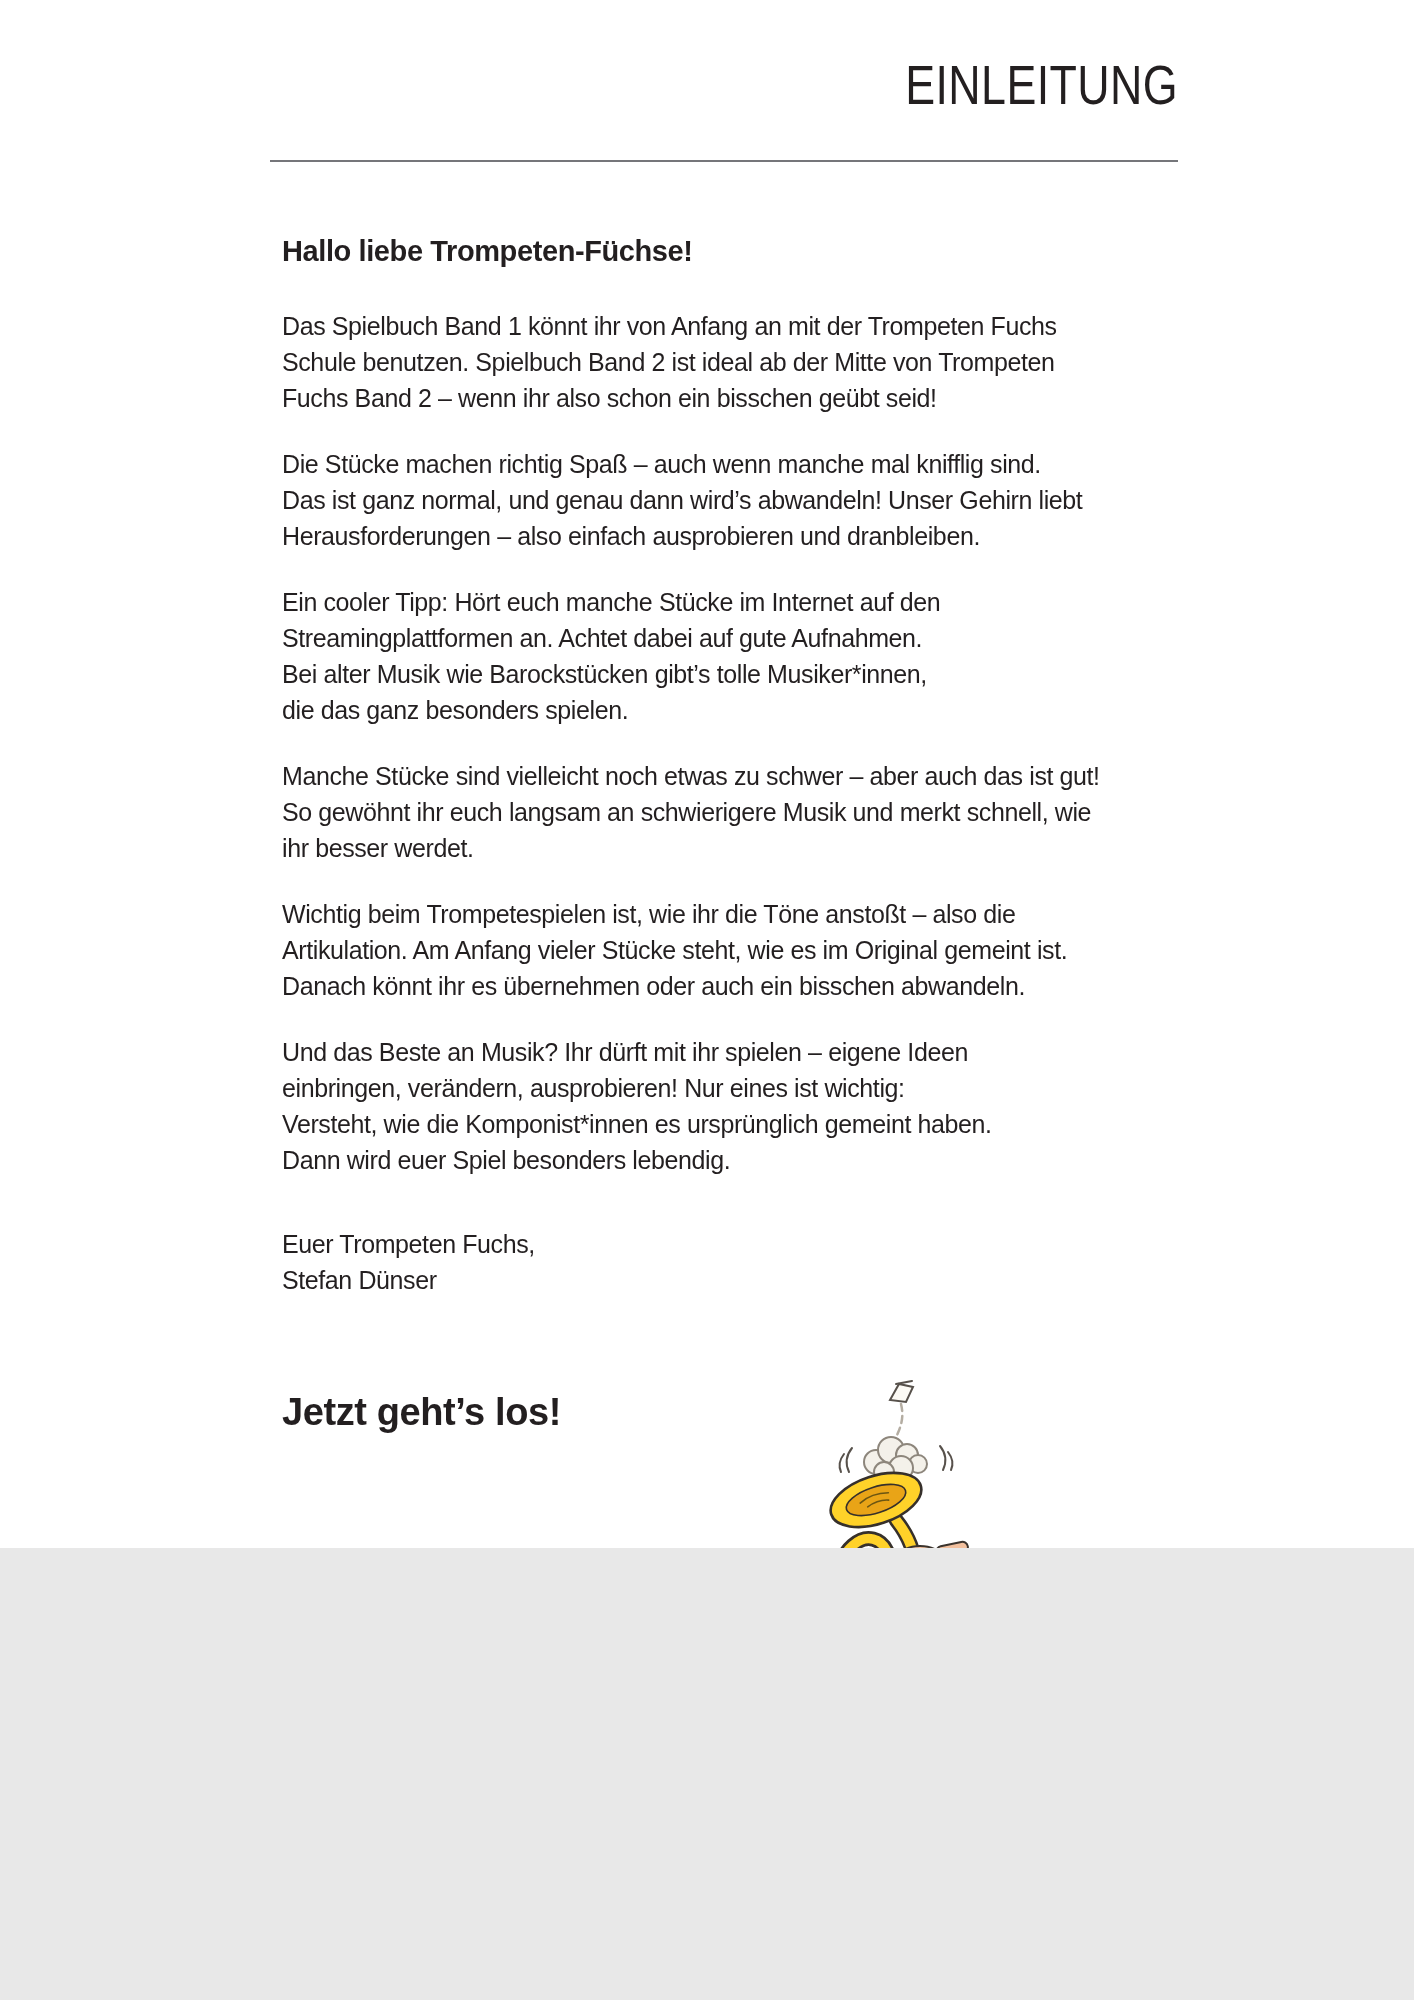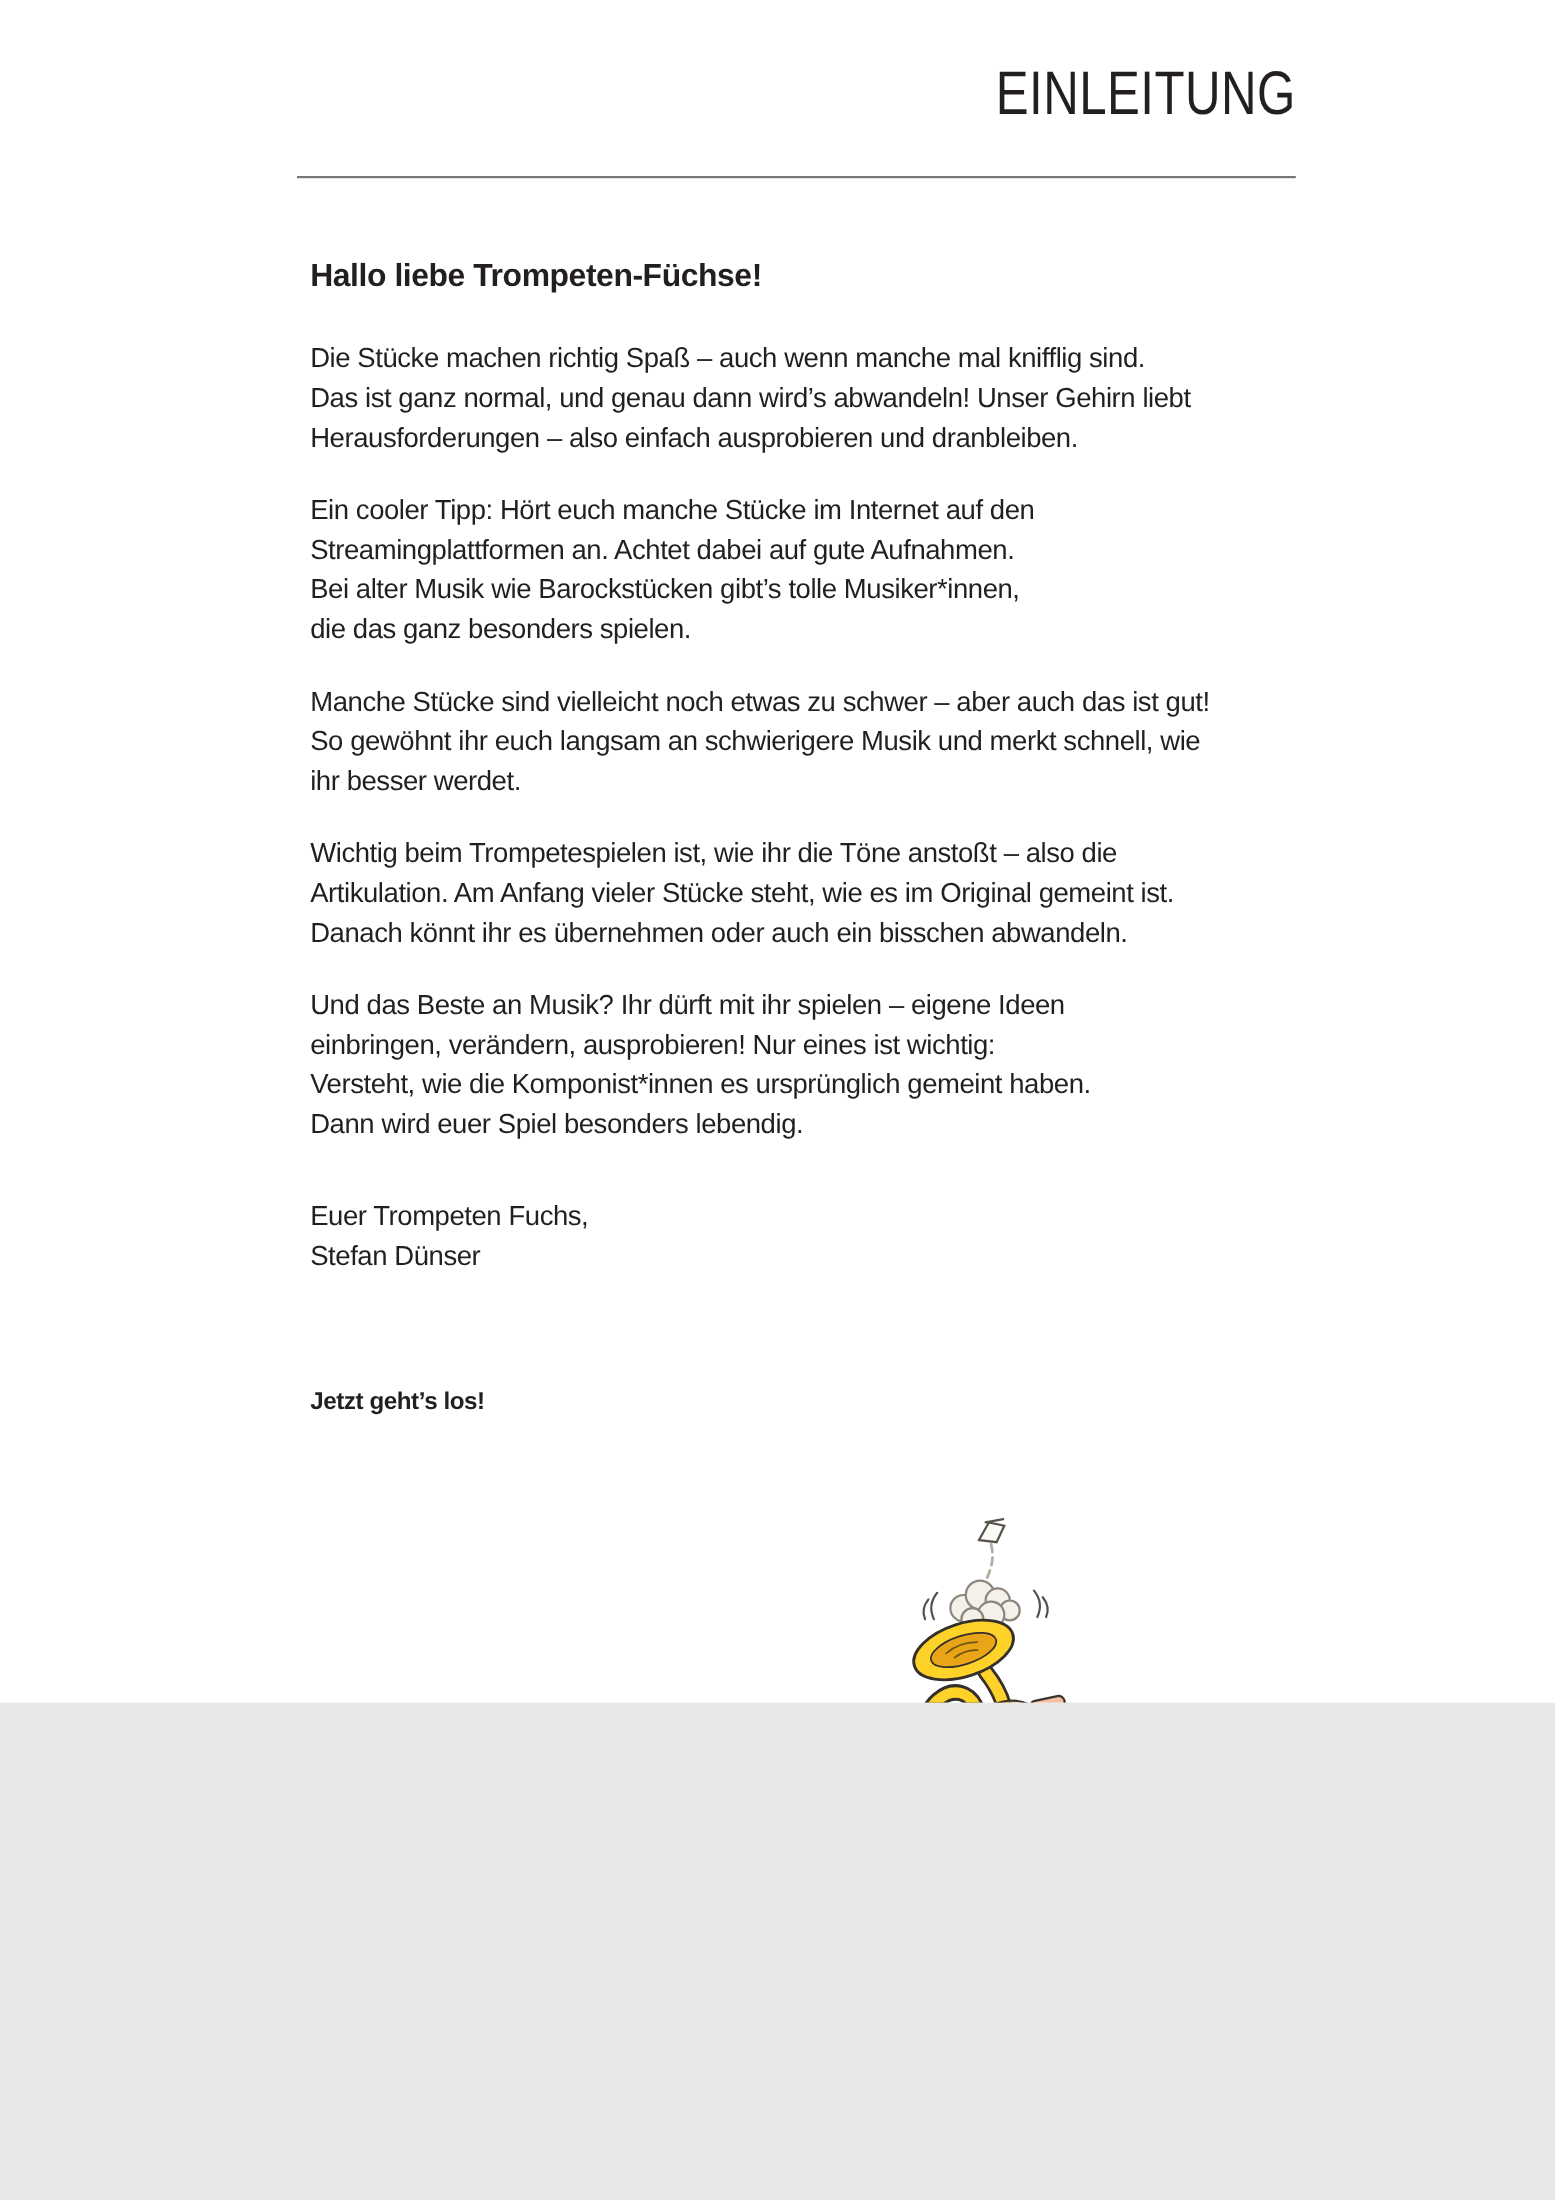--- a/index.html
+++ b/index.html
@@ -45,40 +45,43 @@
   .content p {
     margin: 0 0 30px 0;
     font-size: 25px;
     letter-spacing: -0.4px;
     line-height: 36px;
     white-space: pre;
   }
   .content p.signature { margin-bottom: 0; margin-top: 48px; }
   .content p.closing {
     margin-top: 96px;
-    font-size: 22px;
+    font-size: 38px;
     font-weight: 700;
     letter-spacing: -0.4px;
   }
   .cartoon {
     position: absolute;
     left: 808px; top: 1368px;
     width: 430px; height: 600px;
   }
 </style>
 </head>
 <body>
 
 <div class="page">
 
   <h1 class="title">EINLEITUNG</h1>
   <div class="rule"></div>
 
   <main class="content">
     <h2>Hallo liebe Trompeten-Füchse!</h2>
+    <p>Das Spielbuch Band 1 könnt ihr von Anfang an mit der Trompeten Fuchs
+Schule benutzen. Spielbuch Band 2 ist ideal ab der Mitte von Trompeten
+Fuchs Band 2 – wenn ihr also schon ein bisschen geübt seid!</p>
     <p>Die Stücke machen richtig Spaß – auch wenn manche mal knifflig sind.
 Das ist ganz normal, und genau dann wird’s abwandeln! Unser Gehirn liebt
 Herausforderungen – also einfach ausprobieren und dranbleiben.</p>
     <p>Ein cooler Tipp: Hört euch manche Stücke im Internet auf den
 Streamingplattformen an. Achtet dabei auf gute Aufnahmen.
 Bei alter Musik wie Barockstücken gibt’s tolle Musiker*innen,
 die das ganz besonders spielen.</p>
     <p>Manche Stücke sind vielleicht noch etwas zu schwer – aber auch das ist gut!
 So gewöhnt ihr euch langsam an schwierigere Musik und merkt schnell, wie
 ihr besser werdet.</p>

